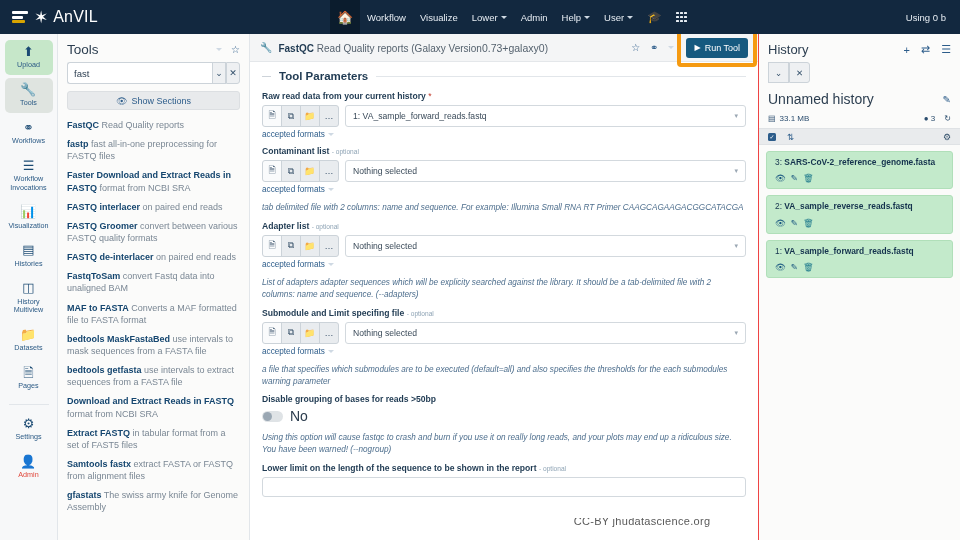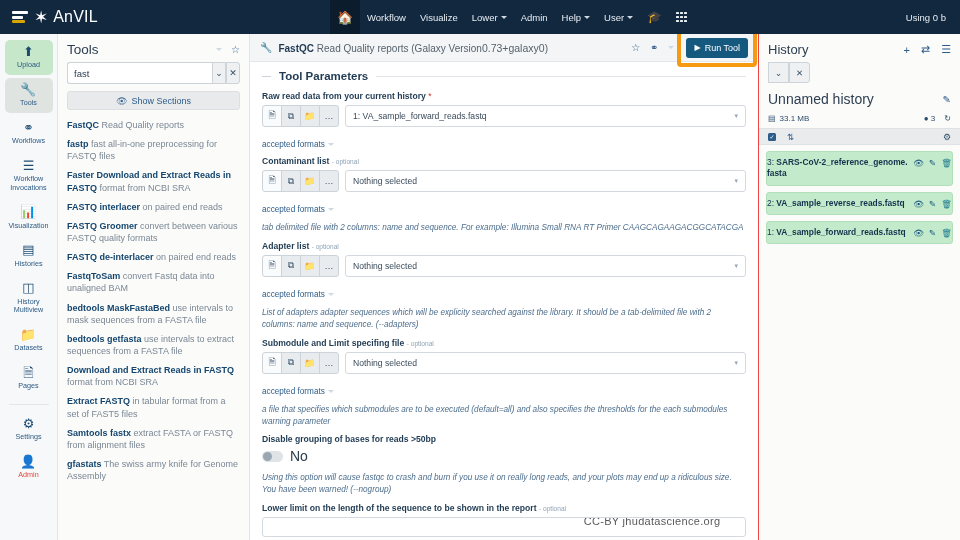--- a/index.html
+++ b/index.html
@@ -126,21 +126,21 @@
     background: #e9ecef; display: flex; align-items: center; justify-content: center;
     font-size: 9px; color: #334d66;
   }
   .bg-btn:first-child { margin-left: 0; border-radius: 3px 0 0 3px; background: #fafbfc; }
   .bg-btn:last-child { border-radius: 0 3px 3px 0; }
   .f-select {
     flex: 1; height: 22px; border: 1px solid #d3d9de; border-radius: 3px; background: #fff;
     display: flex; align-items: center; padding: 0 7px; font-size: 8.6px; color: #3a4a59;
   }
   .f-select .sel-caret { margin-left: auto; color: #9aa7b3; font-size: 7px; }
-  .f-accepted { font-size: 8.2px; color: #2c5c8a; margin-top: 13px; display: flex; align-items: center; gap: 3px; }
+  .f-accepted { font-size: 8.2px; color: #2c5c8a; margin-top: 3px; display: flex; align-items: center; gap: 3px; }
   .f-help { font-size: 8.2px; color: #4d6e8d; line-height: 1.45; margin-top: 8px; font-style: italic; }
 
   .toggle-row { display: flex; align-items: center; gap: 7px; margin: 3px 0 4px; }
   .toggle {
     width: 21px; height: 11px; border-radius: 6px; background: #dfe3e6; position: relative;
   }
   .toggle::after {
     content:''; position: absolute; left: 1px; top: 1px; width: 9px; height: 9px;
     border-radius: 50%; background: #9aa7b3;
   }
@@ -174,38 +174,38 @@
   .h-ops {
     background: #e9ebed; border-top: 1px solid #dfe2e5; border-bottom: 1px solid #dfe2e5;
     height: 17px; display: flex; align-items: center; padding: 0 9px; gap: 11px;
     color: #2c5c8a; font-size: 8.5px;
   }
   .h-ops .cb { width: 8px; height: 8px; background: #2c5c8a; border-radius: 1.5px; display:flex; align-items:center; justify-content:center; color:#fff; font-size:6px; }
   .h-ops .gear { margin-left: auto; color: #33506b; font-size: 9px; }
   .h-items { padding: 6px 7px 0; display: flex; flex-direction: column; gap: 6px; }
   .h-item {
     background: #c3eacb; border: 1px solid #b0dfb9; border-radius: 3px;
-    padding: 5px 0; display: flex; align-items: flex-start; gap: 4px;
+    padding: 5px 8px; display: flex; align-items: flex-start; gap: 4px; flex-direction: column;
   }
   .h-item .txt { font-size: 8.4px; font-weight: bold; color: #14324d; line-height: 1.35; flex: 1; word-break: break-all; }
   .h-item .txt .idx { font-weight: normal; }
   .h-item .acts { display: flex; gap: 5px; align-items: center; padding-top: 1px; }
   .h-item .acts span { font-size: 8.5px; color: #17557f; }
   .h-item .acts .trash { color: #1f7a8c; }
 
   
   .watermark {
     position: absolute; left: 0; right: 0; bottom: 0; height: 22px;
     display: flex; align-items: flex-start; justify-content: center;
     pointer-events: none; overflow: hidden;
   }
   .watermark span {
     font-size: 11px; color: #3b3b3b; letter-spacing: .3px;
     transform: translateY(-3px); opacity: .85;
-    position: relative; left: 172px;
+    position: relative; left: 162px;
   }
 </style>
 </head>
 <body>
 
 <div class="app">
 
   <div class="masthead">
     <div class="brand">
       <span class="brand-logo">
@@ -327,20 +327,21 @@
         <span>Show Sections</span>
       </div>
       <div class="tp-list">
         <div class="tp-item"><b>FastQC</b> <span>Read Quality reports</span></div>
         <div class="tp-item"><b>fastp</b> <span>fast all-in-one preprocessing for FASTQ files</span></div>
         <div class="tp-item"><b>Faster Download and Extract Reads in FASTQ</b> <span>format from NCBI SRA</span></div>
         <div class="tp-item"><b>FASTQ interlacer</b> <span>on paired end reads</span></div>
         <div class="tp-item"><b>FASTQ Groomer</b> <span>convert between various FASTQ quality formats</span></div>
         <div class="tp-item"><b>FASTQ de-interlacer</b> <span>on paired end reads</span></div>
         <div class="tp-item"><b>FastqToSam</b> <span>convert Fastq data into unaligned BAM</span></div>
+        <div class="tp-item"><b>MAF to FASTA</b> <span>Converts a MAF formatted file to FASTA format</span></div>
         <div class="tp-item"><b>bedtools MaskFastaBed</b> <span>use intervals to mask sequences from a FASTA file</span></div>
         <div class="tp-item"><b>bedtools getfasta</b> <span>use intervals to extract sequences from a FASTA file</span></div>
         <div class="tp-item"><b>Download and Extract Reads in FASTQ</b> <span>format from NCBI SRA</span></div>
         <div class="tp-item"><b>Extract FASTQ</b> <span>in tabular format from a set of FAST5 files</span></div>
         <div class="tp-item"><b>Samtools fastx</b> <span>extract FASTA or FASTQ from alignment files</span></div>
         <div class="tp-item"><b>gfastats</b> <span>The swiss army knife for Genome Assembly</span></div>
       </div>
     </div>
 
     <div class="center">

